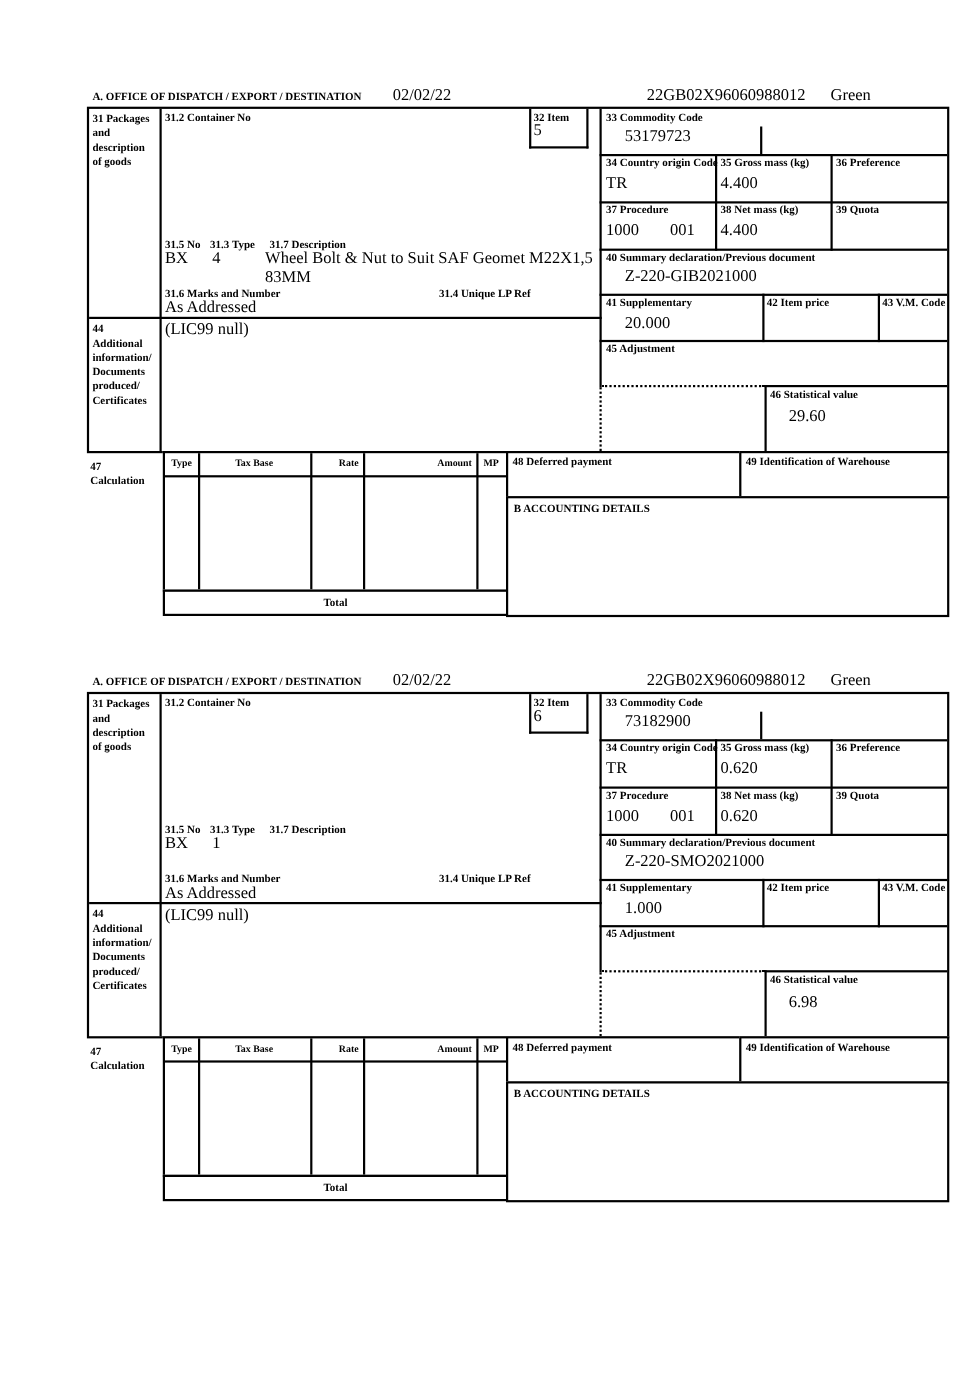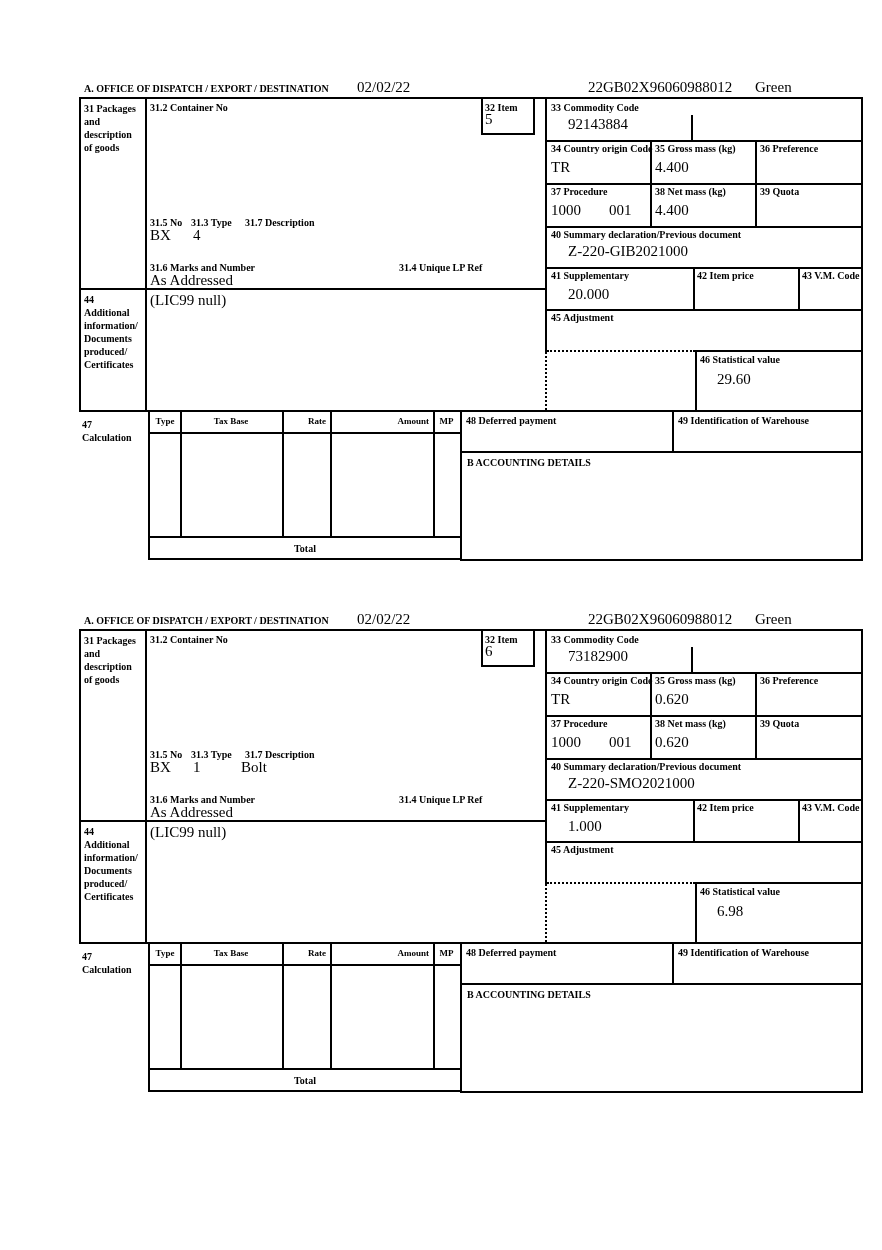--- a/index.html
+++ b/index.html
@@ -60,33 +60,34 @@
 description
 of goods</div>
       <div class="lbl" style="left:69px;top:3px">31.2 Container No</div>
       <div class="lbl" style="left:404px;top:3px">32 Item</div>
       <div class="val" style="left:404px;top:12px">5</div>
       <div class="lbl" style="left:69px;top:118px">31.5 No</div>
       <div class="lbl" style="left:110px;top:118px">31.3 Type</div>
       <div class="lbl" style="left:164px;top:118px">31.7 Description</div>
       <div class="val" style="left:69px;top:128px">BX</div>
       <div class="val" style="left:112px;top:128px">4</div>
+      <div class="val wrap" style="left:160px;top:128px">Wheel Bolt &amp; Nut to Suit SAF Geomet M22X1,5 83MM</div>
       <div class="lbl" style="left:69px;top:163px">31.6 Marks and Number</div>
       <div class="lbl" style="left:318px;top:163px">31.4 Unique LP Ref</div>
       <div class="val" style="left:69px;top:173px">As Addressed</div>
       <div class="lbl ml" style="left:3px;top:194px">44
 Additional
 information/
 Documents
 produced/
 Certificates</div>
       <div class="val" style="left:69px;top:193px">(LIC99 null)</div>
 
       <div class="lbl" style="left:470px;top:3px">33 Commodity Code</div>
-      <div class="val" style="left:487px;top:17px">92143884</div>
+      <div class="val" style="left:487px;top:17px">53179723</div>
       <div class="lbl" style="left:470px;top:44px">34 Country origin Code</div>
       <div class="lbl" style="left:574px;top:44px">35 Gross mass (kg)</div>
       <div class="lbl" style="left:679px;top:44px">36 Preference</div>
       <div class="val" style="left:470px;top:60px">TR</div>
       <div class="val" style="left:574px;top:60px">4.400</div>
       <div class="lbl" style="left:470px;top:87px">37 Procedure</div>
       <div class="lbl" style="left:574px;top:87px">38 Net mass (kg)</div>
       <div class="lbl" style="left:679px;top:87px">39 Quota</div>
       <div class="val" style="left:470px;top:103px">1000</div>
       <div class="val" style="left:528px;top:103px">001</div>
@@ -165,21 +166,20 @@
 description
 of goods</div>
       <div class="lbl" style="left:69px;top:3px">31.2 Container No</div>
       <div class="lbl" style="left:404px;top:3px">32 Item</div>
       <div class="val" style="left:404px;top:12px">6</div>
       <div class="lbl" style="left:69px;top:118px">31.5 No</div>
       <div class="lbl" style="left:110px;top:118px">31.3 Type</div>
       <div class="lbl" style="left:164px;top:118px">31.7 Description</div>
       <div class="val" style="left:69px;top:128px">BX</div>
       <div class="val" style="left:112px;top:128px">1</div>
-      <div class="val wrap" style="left:160px;top:128px">Bolt</div>
       <div class="lbl" style="left:69px;top:163px">31.6 Marks and Number</div>
       <div class="lbl" style="left:318px;top:163px">31.4 Unique LP Ref</div>
       <div class="val" style="left:69px;top:173px">As Addressed</div>
       <div class="lbl ml" style="left:3px;top:194px">44
 Additional
 information/
 Documents
 produced/
 Certificates</div>
       <div class="val" style="left:69px;top:193px">(LIC99 null)</div>

